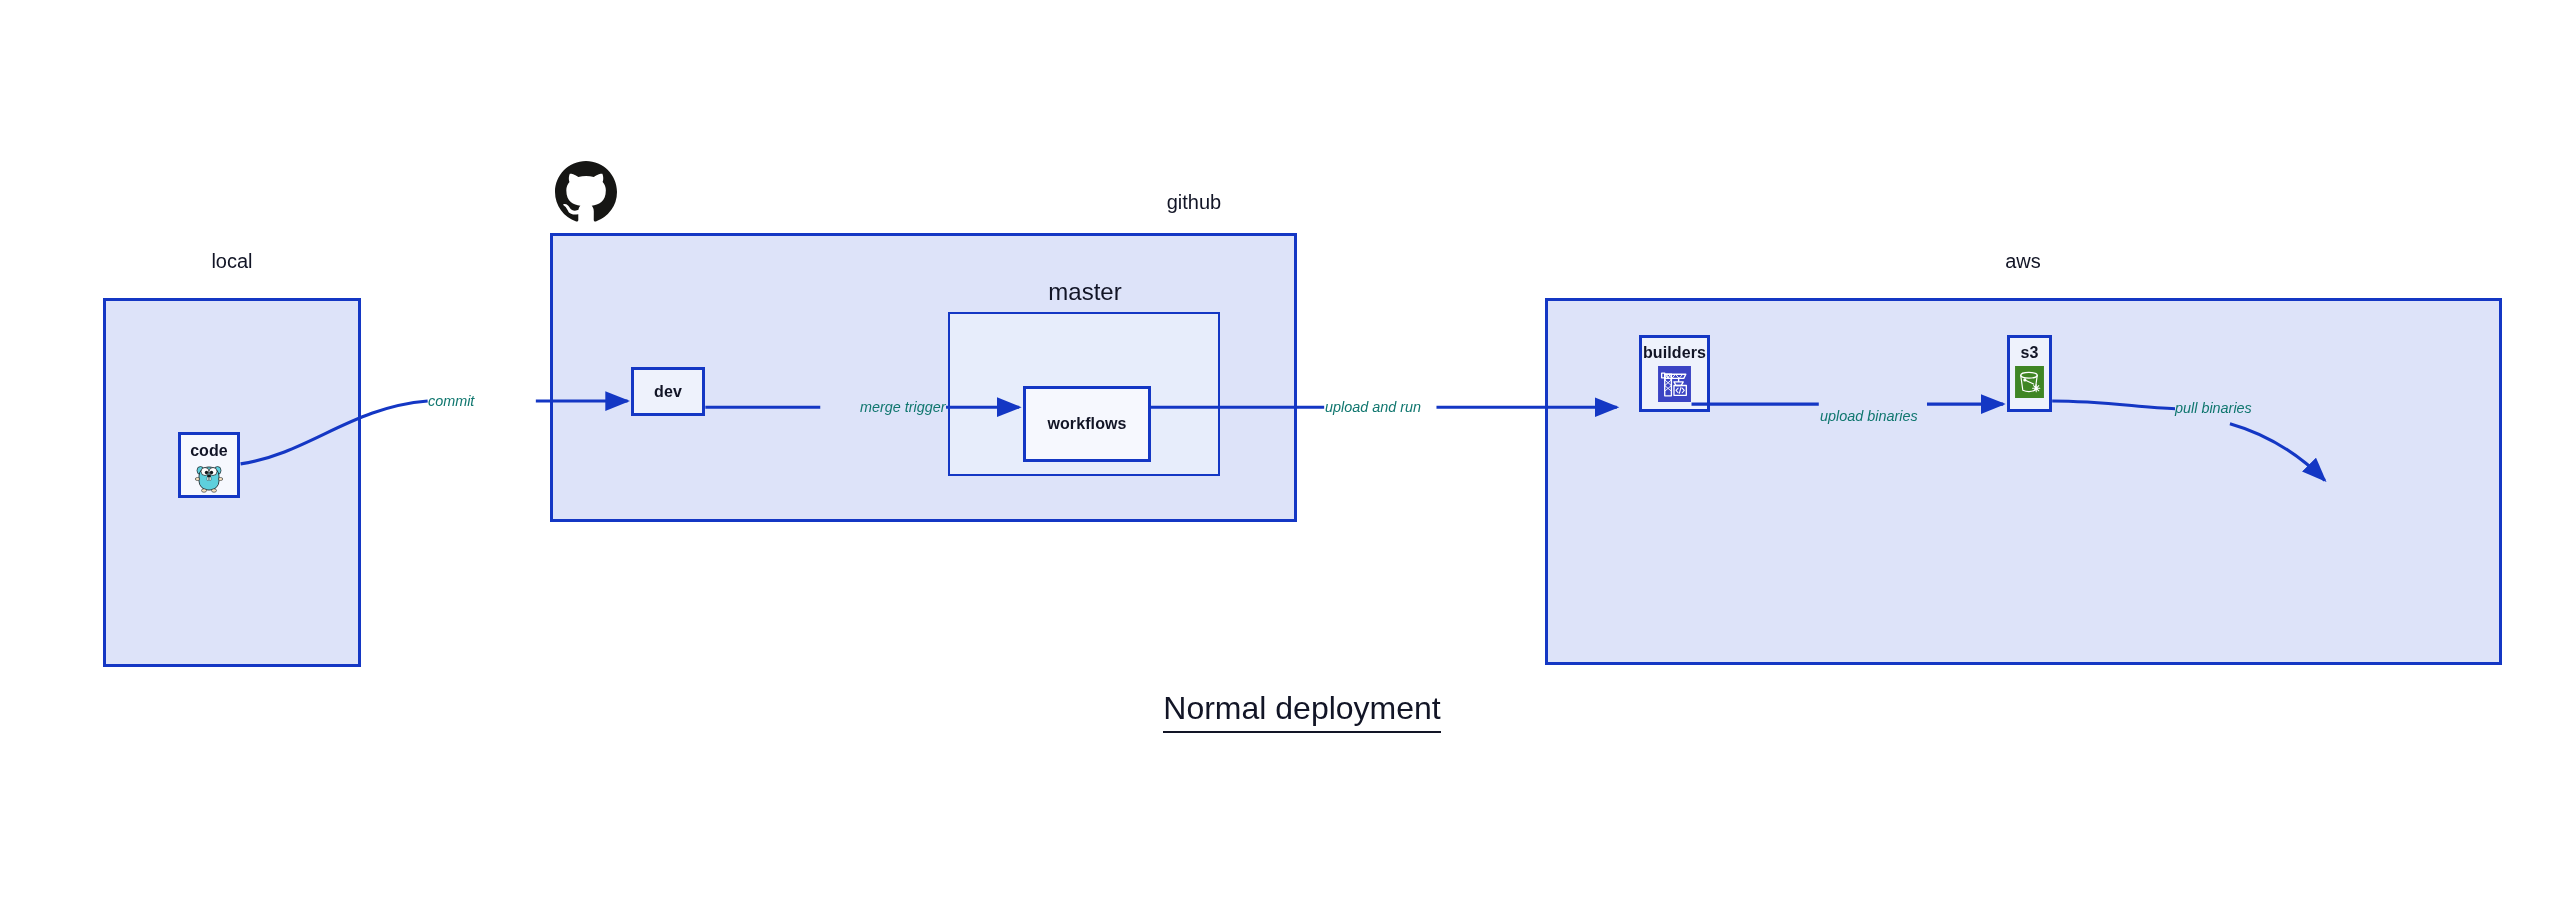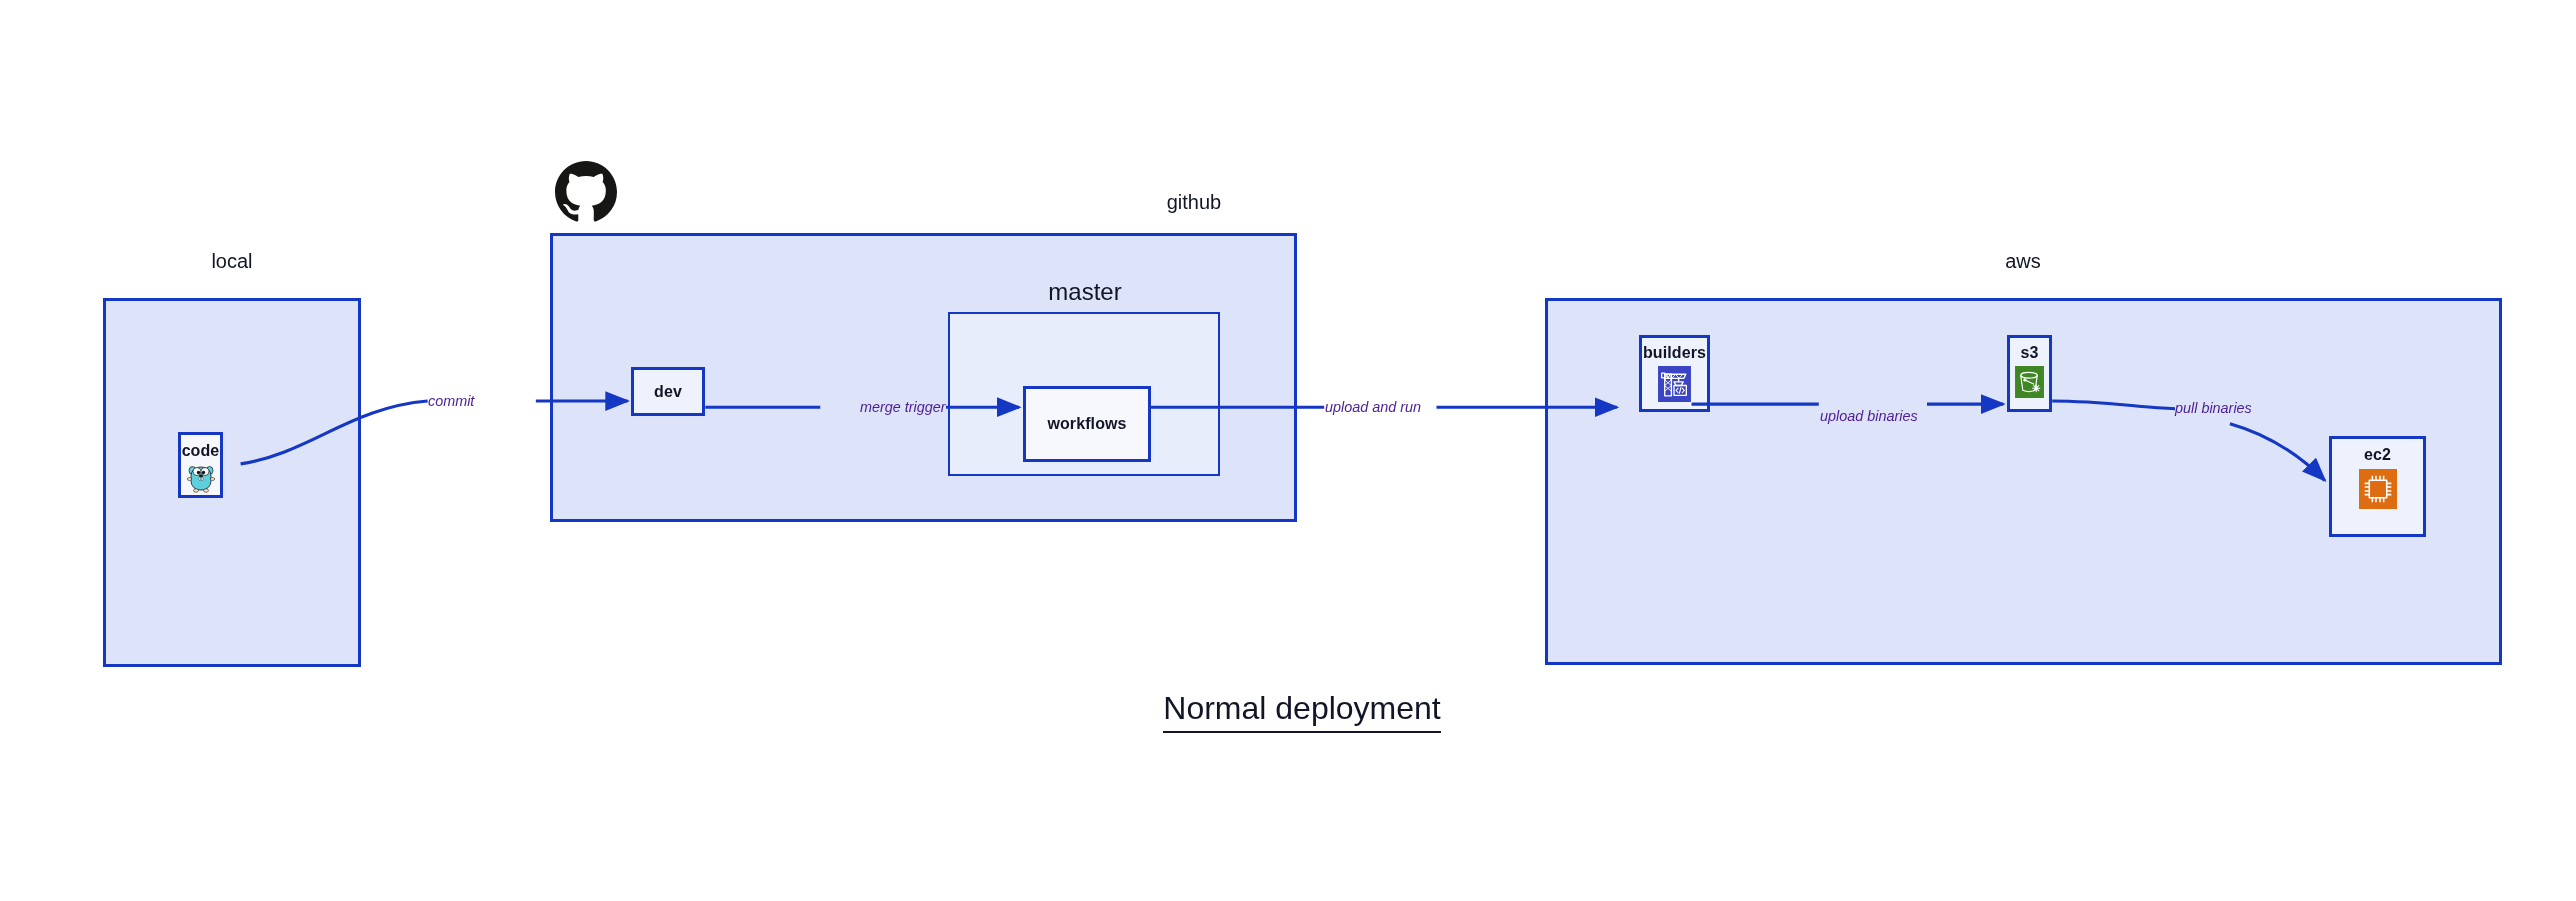--- a/index.html
+++ b/index.html
@@ -54,21 +54,21 @@
     font-size: 16px;
     font-weight: bold;
     letter-spacing: 0.1px;
     white-space: nowrap;
     text-align: center;
   }
 
   
   .edge-label {
     position: absolute;
-    color: #4c1d95;
+    color: #0f766e;
     font-size: 14.4px;
     font-style: italic;
     white-space: nowrap;
     background: #ffffff;
     line-height: 1;
   }
   .edge-label.on-blue  { background: #dde3f9; }
 
   
   #diagram-title {
@@ -98,21 +98,21 @@
 </style>
 </head>
 <body>
 
 <div id="canvas">
 
   <div class="group-label" style="left:103px; top:250px; width:258px;">local</div>
 
   <div class="group" style="left:103px; top:298px; width:258px; height:369px;"></div>
 
-  <div class="node node-white" style="left:178px; top:432px; width:45px; height:66px; justify-content:flex-start; padding-top:7.2px;">
+  <div class="node node-white" style="left:178px; top:432px; width:62px; height:66px; justify-content:flex-start; padding-top:7.2px;">
     <div class="node-label">code</div>
     <span class="icon" style="margin-top:3.1px;">
       <svg class="icon-svg" width="32" height="32" viewBox="0 0 64 64">
 
         <ellipse cx="15" cy="15" rx="7" ry="8" fill="#5ed0dd" stroke="#14181c" stroke-width="1.4"></ellipse>
         <ellipse cx="49" cy="15" rx="7" ry="8" fill="#5ed0dd" stroke="#14181c" stroke-width="1.4"></ellipse>
 
         <rect x="12" y="8" width="40" height="46" rx="18" fill="#5ed0dd" stroke="#14181c" stroke-width="1.6"></rect>
 
         <ellipse cx="9" cy="32" rx="4.5" ry="3" fill="#f4dfbc" stroke="#14181c" stroke-width="1.1"></ellipse>
@@ -206,37 +206,20 @@
           <path d="M19 27 L36 35"></path>
           <circle cx="19" cy="27" r="1.9" fill="#ffffff"></circle>
         </g>
         <g stroke="#ffffff" stroke-width="2" stroke-linecap="round">
           <path d="M41 36 L41 50 M34 43 L48 43 M36 38 L46 48 M46 38 L36 48"></path>
         </g>
       </svg>
     </span>
   </div>
 
-  <div class="node" style="left:2329px; top:436px; width:97px; height:101px; justify-content:flex-start; padding-top:7.2px;">
-    <div class="node-label">ec2</div>
-    <span class="icon" style="margin-top:5.2px;">
-      <svg class="icon-svg" width="38" height="40" viewBox="0 0 74 78">
-        <rect x="0" y="0" width="74" height="78" fill="#dd6d10"></rect>
-        <g fill="none" stroke="#ffffff" stroke-width="3" stroke-linejoin="round">
-          <rect x="20" y="22" width="34" height="34"></rect>
-        </g>
-        <g stroke="#ffffff" stroke-width="3" stroke-linecap="butt">
-          <path d="M26 22 L26 13 M33 22 L33 13 M41 22 L41 13 M48 22 L48 13"></path>
-          <path d="M26 56 L26 65 M33 56 L33 65 M41 56 L41 65 M48 56 L48 65"></path>
-          <path d="M20 28 L11 28 M20 35 L11 35 M20 43 L11 43 M20 50 L11 50"></path>
-          <path d="M54 28 L63 28 M54 35 L63 35 M54 43 L63 43 M54 50 L63 50"></path>
-        </g>
-      </svg>
-    </span>
-  </div>
 
   <svg id="edges" viewBox="0 0 5054 1750" width="2604" height="902">
     <defs>
       <marker id="arrowhead" markerWidth="9" markerHeight="9" refX="7.2" refY="3.2" orient="auto" markerUnits="strokeWidth">
         <path d="M0,0 L8,3.2 L0,6.4 z" fill="#1437c4"></path>
       </marker>
     </defs>
 
     <path d="M 467 900 C 600 880 680 790 830 778" fill="none" stroke="#1437c4" stroke-width="6"></path>
     <path d="M 1040 778 L 1218 778" fill="none" stroke="#1437c4" stroke-width="6" marker-end="url(#arrowhead)"></path>

